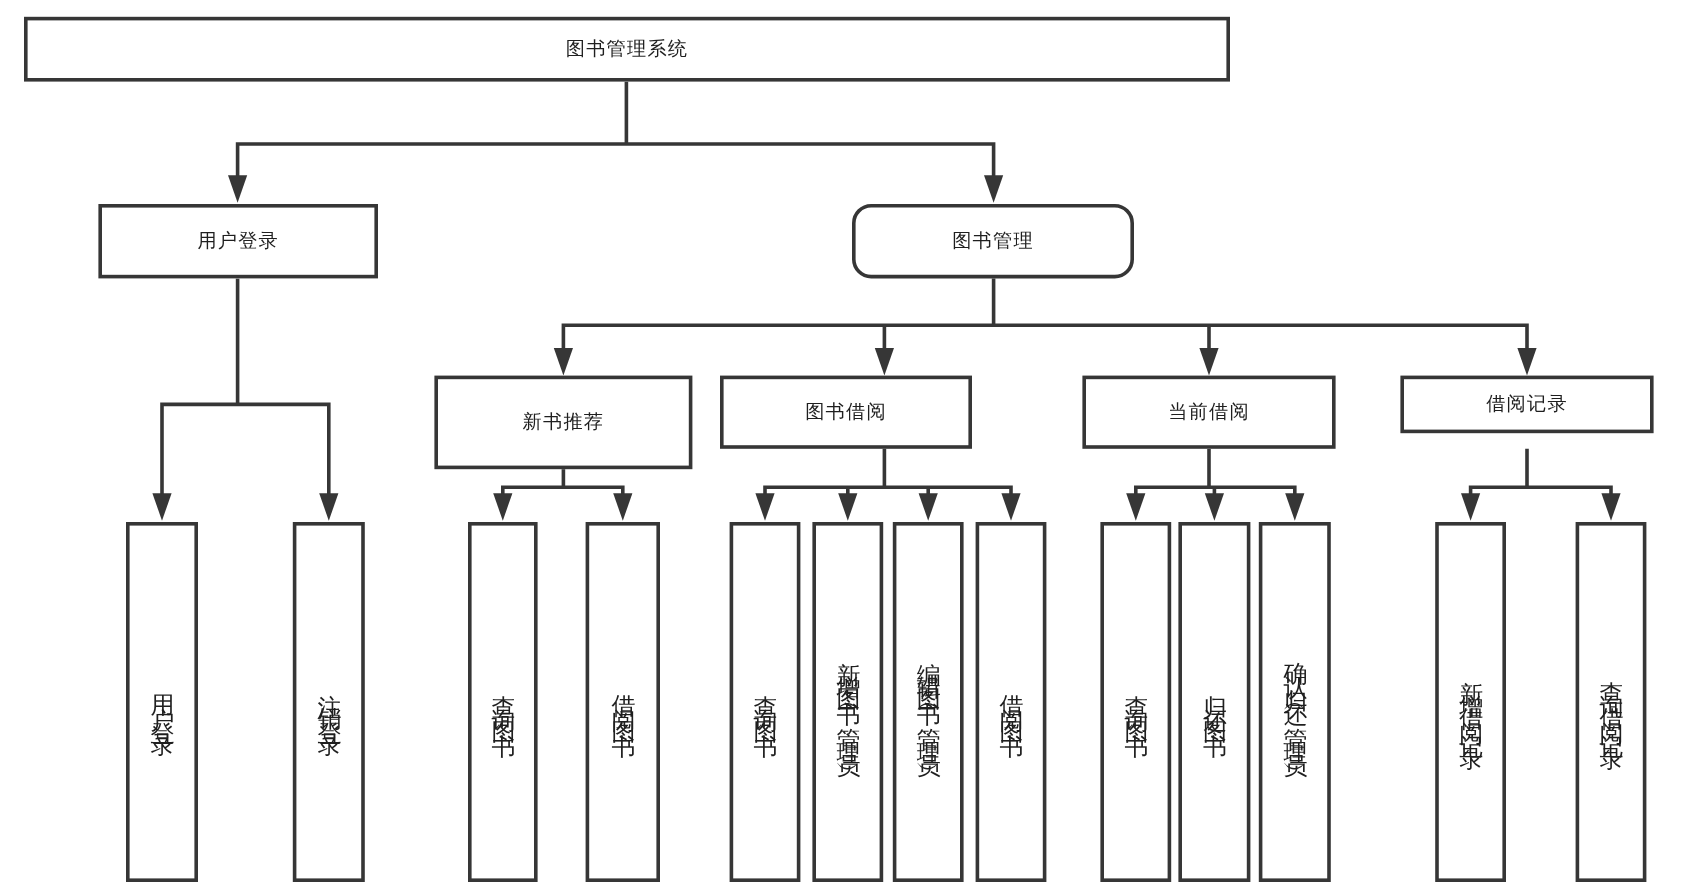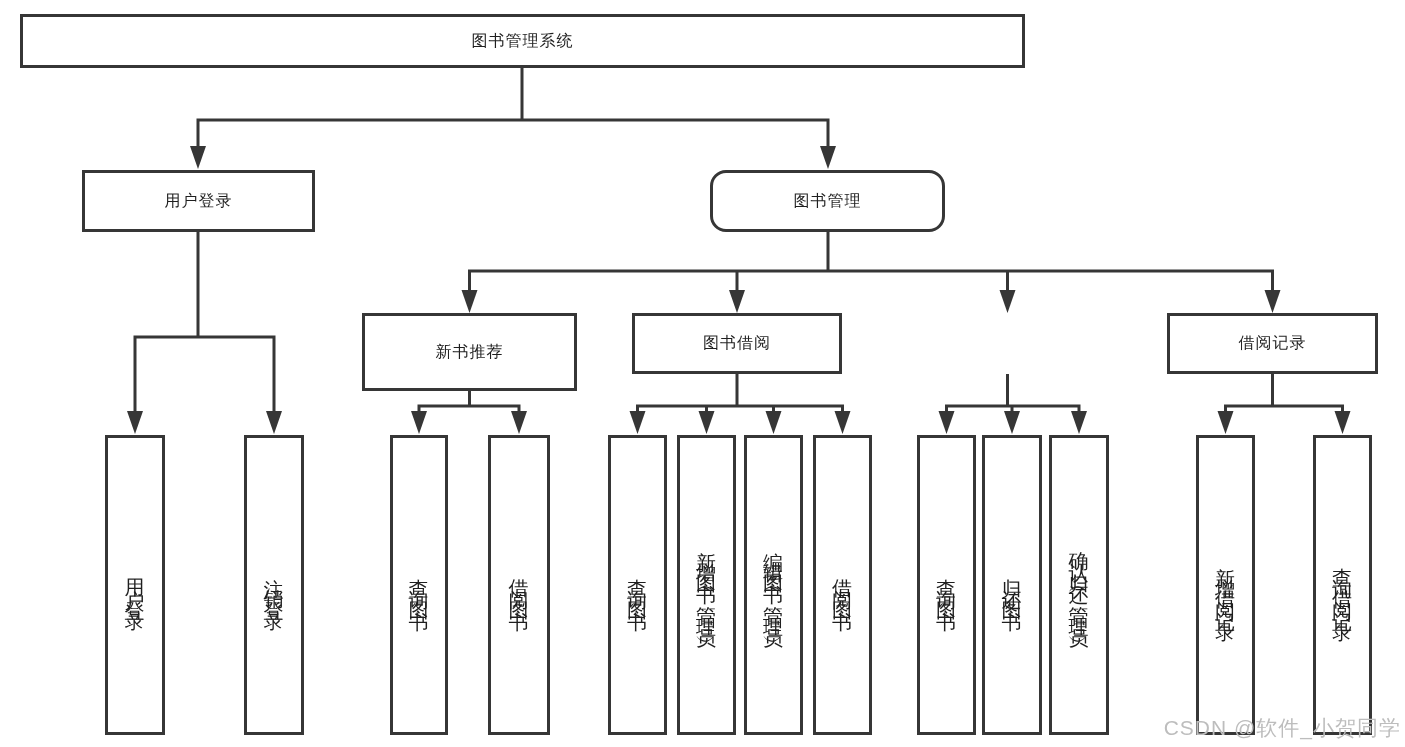--- a/index.html
+++ b/index.html
@@ -81,24 +81,27 @@
   <div class="box" style="left:82px;top:170px;width:233px;height:62px;">
     <span class="h-label">用户登录</span>
   </div>
   <div class="box" style="left:710px;top:170px;width:235px;height:62px;border-radius:16px;">
     <span class="h-label">图书管理</span>
   </div>
 
   <div class="box" style="left:362px;top:313px;width:215px;height:78px;">
     <span class="h-label">新书推荐</span>
   </div>
-  <div class="box" style="left:632px;top:313px;width:210px;height:61px;">
+  <div class="box" style="left:600px;top:313px;width:210px;height:61px;">
     <span class="h-label">图书借阅</span>
   </div>
-  <div class="box" style="left:1167px;top:313px;width:211px;height:61px;">
+  <div class="box" style="left:902px;top:313px;width:211px;height:61px;">
+    <span class="h-label">当前借阅</span>
+  </div>
+  <div class="box" style="left:1167px;top:313px;width:211px;height:48px;">
     <span class="h-label">借阅记录</span>
   </div>
 
   <div class="box v-box" style="left:105px;width:60px;">
     <span class="v-label">用户登录</span>
   </div>
   <div class="box v-box" style="left:244px;width:60px;">
     <span class="v-label">注销登录</span>
   </div>
 
@@ -132,14 +135,13 @@
     <span class="v-label">确认归还（管理员）</span>
   </div>
 
   <div class="box v-box" style="left:1196px;width:59px;">
     <span class="v-label">新增借阅记录</span>
   </div>
   <div class="box v-box" style="left:1313px;width:59px;">
     <span class="v-label">查询借阅记录</span>
   </div>
 
-  <div class="watermark">CSDN @软件_小贺同学</div>
 </div>
 
 </body></html>

